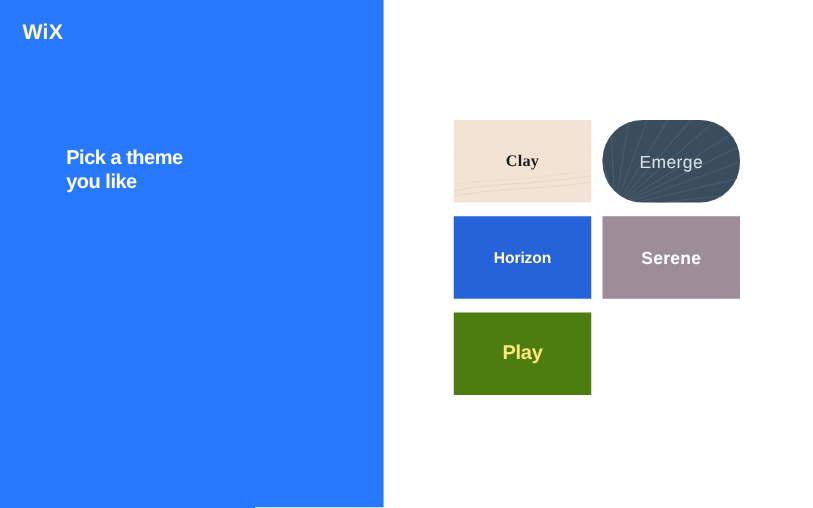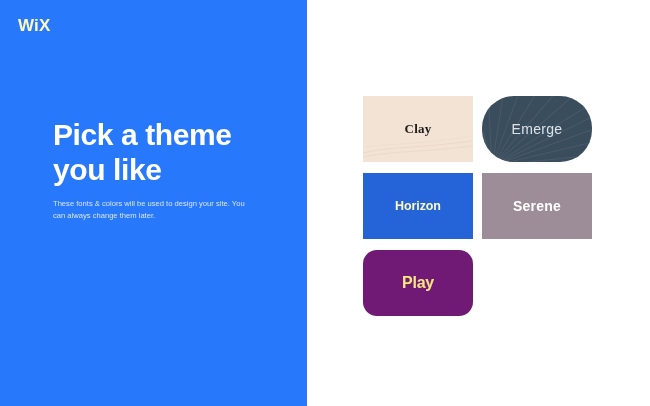--- a/index.html
+++ b/index.html
@@ -43,21 +43,21 @@
     user-select: none;
   }
   .intro {
     position: absolute;
     left: 53px;
     top: 118px;
     width: 200px;
   }
   .headline {
     color: #ffffff;
-    font-size: 30px;
+    font-size: 16px;
     font-weight: 700;
     line-height: 1.16;
     letter-spacing: -0.4px;
     margin: 0;
     white-space: pre-line;
   }
   .subtitle {
     margin: 10px 0 0 0;
     color: #d6e4fe;
     font-size: 7.6px;
@@ -167,22 +167,21 @@
   .card-serene .card-label {
     font-family: "Liberation Sans", sans-serif;
     font-weight: 700;
     font-size: 14px;
     color: #ffffff;
     letter-spacing: 0.2px;
   }
 
   
   .card-play {
-    background: #701a75;
-    border-radius: 14px;
+    background: #4d7c0f;
   }
   .card-play .card-label {
     font-family: "Liberation Sans", sans-serif;
     font-weight: 700;
     font-size: 16px;
     color: #fbe77f;
     letter-spacing: -0.2px;
   }
 </style>
 </head>
@@ -190,21 +189,20 @@
 
 <div class="app">
 
   <div class="left-panel">
 
     <div class="logo">WiX</div>
 
     <div class="intro">
       <h1 class="headline">Pick a theme
 you like</h1>
-      <p class="subtitle">These fonts &amp; colors will be used to design your site. You can always change them later.</p>
     </div>
 
   </div>
 
   <div class="right-panel">
 
     <div class="theme-grid">
 
       <div class="theme-card card-clay">
         <svg class="card-texture" viewBox="0 0 110 66" preserveAspectRatio="none">

